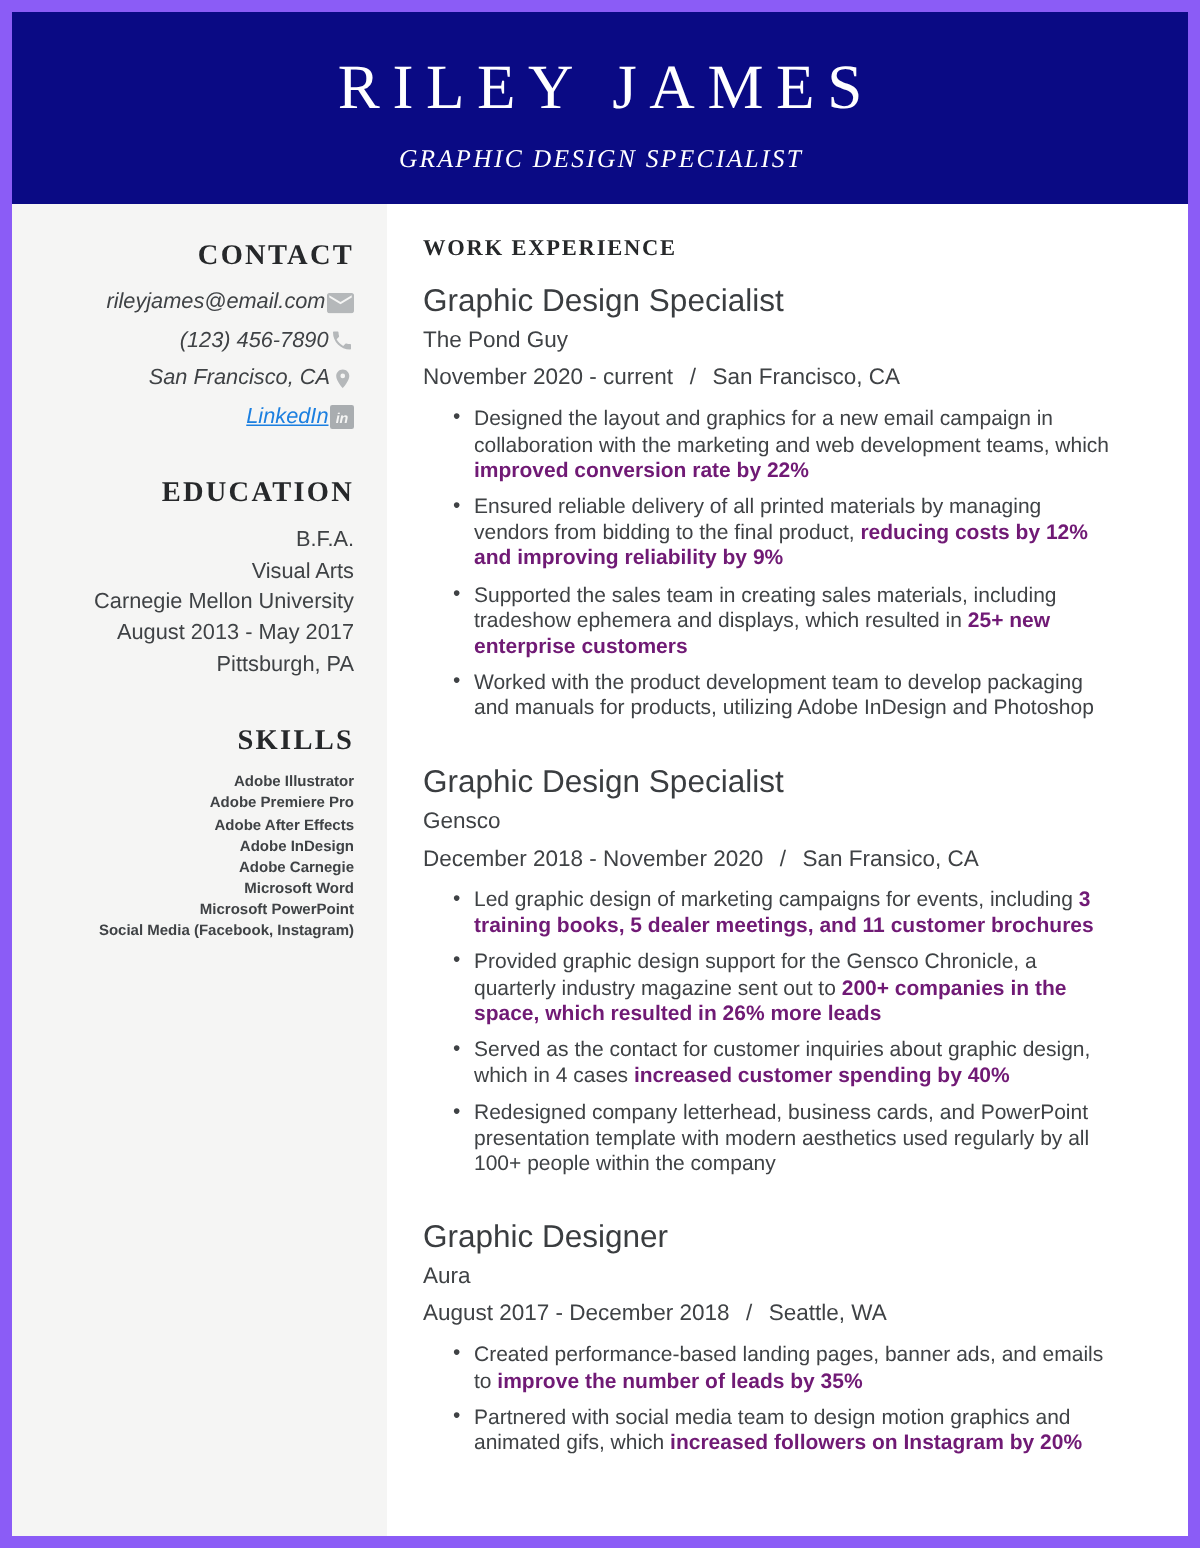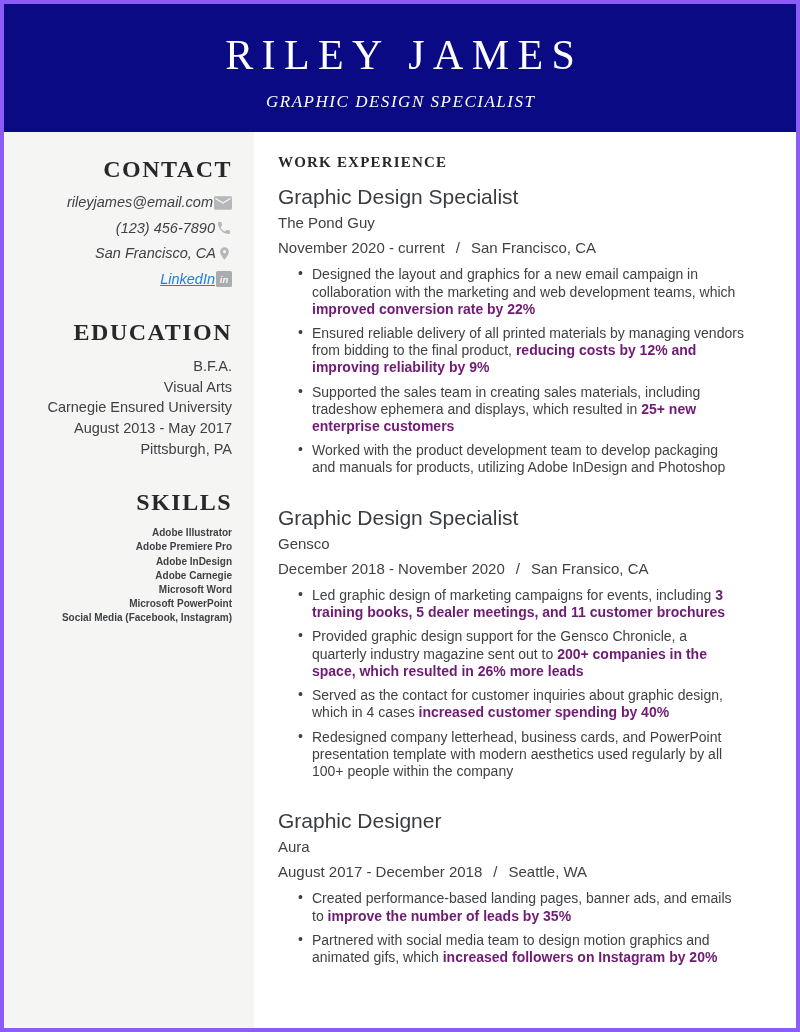--- a/index.html
+++ b/index.html
@@ -1,21 +1,21 @@
 <!DOCTYPE html>
 <html><head>
 <meta charset="utf-8">
 <style>
   * { margin: 0; padding: 0; box-sizing: border-box; }
   html, body { background: #000; }
   body { width: 800px; font-family: "Liberation Sans", "DejaVu Sans", sans-serif; }
 
   .page {
     width: 800px; height: 1032px;
-    border: 4px solid #8b5cf6;
+    border: 8px solid #8b5cf6;
     background: #fff;
     display: flex; flex-direction: column;
     overflow: hidden;
     justify-content: center;
   }
 
   
   .banner {
     height: 128px; flex: 0 0 128px;
     background: #0a0a84;
@@ -40,21 +40,21 @@
 
   .sidebar {
     flex: 0 0 250px; width: 250px;
     background: #f5f5f4;
     padding: 24px 22px 20px 12px;
     text-align: right;
     color: #3f4245;
   }
   .side-heading {
     font-family: "Liberation Serif", "DejaVu Serif", serif;
-    font-weight: 700; font-size: 24px;
+    font-weight: 700; font-size: 19px;
     letter-spacing: 1.5px;
     color: #26282a;
     margin-bottom: 10px;
   }
   .side-section { margin-bottom: 30px; }
 
   .contact-row {
     display: flex; justify-content: flex-end; align-items: center;
     gap: 1px; margin-bottom: 6px;
     font-size: 14.5px; line-height: 1.35; font-style: italic;
@@ -151,32 +151,33 @@
           </span>
         </div>
       </div>
 
       <div class="side-section">
         <div class="side-heading">EDUCATION</div>
         <div>
 
         <div class="side-line">B.F.A.</div>
             <div class="side-line">Visual Arts</div>
-            <div class="side-line">Carnegie Ensured University</div>
+            <div class="side-line">Carnegie Mellon University</div>
             <div class="side-line">August 2013 - May 2017</div>
             <div class="side-line">Pittsburgh, PA</div>
           </div>
       </div>
 
       <div class="side-section">
         <div class="side-heading">SKILLS</div>
         <div>
 
         <div class="skill-line">Adobe Illustrator</div>
             <div class="skill-line">Adobe Premiere Pro</div>
+            <div class="skill-line">Adobe After Effects</div>
             <div class="skill-line">Adobe InDesign</div>
             <div class="skill-line">Adobe Carnegie</div>
             <div class="skill-line">Microsoft Word</div>
             <div class="skill-line">Microsoft PowerPoint</div>
             <div class="skill-line">Social Media (Facebook, Instagram)</div>
           </div>
       </div>
 
     </div>
 

